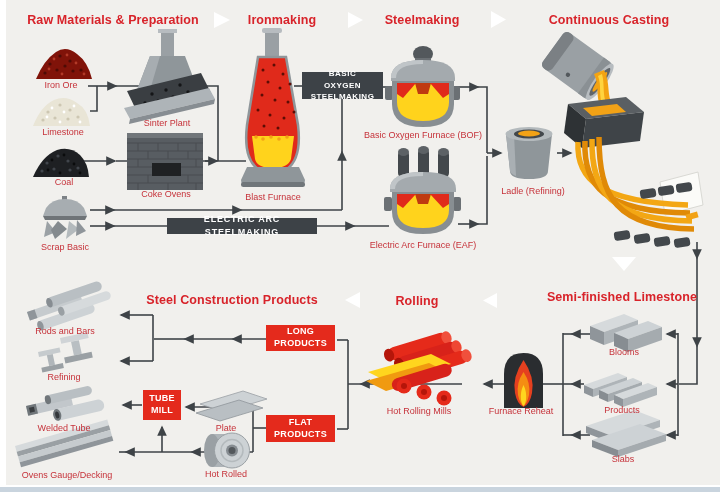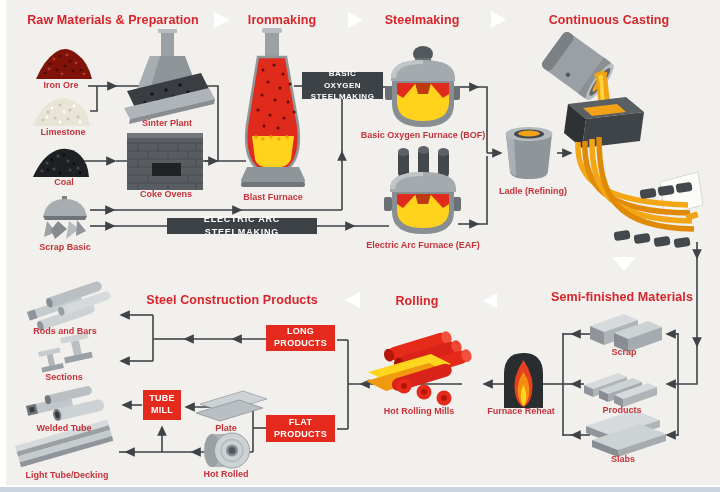--- a/index.html
+++ b/index.html
@@ -2,21 +2,21 @@
 <html style="--background: #f1f0ed; --heading-red: #d8232a; --label-red: #c6323a; --banner-bg: #3d4247; --route-box-red: #e42a1c; --flow-line: #3e4347; --molten-yellow: #ffd31c; --molten-orange: #f2a216;"><head>
 <meta charset="utf-8">
 <style>
   html,body{margin:0;padding:0;background:#ffffff;}
   .stage{position:relative;width:720px;height:492px;background:var(--background,#f1f0ed);overflow:hidden;
          font-family:"Liberation Sans",sans-serif;}
   .edge-left{position:absolute;left:0;top:0;width:6px;height:100%;background:#ffffff;}
   .edge-bottom{position:absolute;left:0;bottom:0;height:5px;width:100%;background:#c9d4de;border-top:2px solid #ffffff;}
   .hdr{position:absolute;transform:translate(-50%,-50%);font-weight:bold;font-size:12.5px;
        color:var(--heading-red,#d8232a);white-space:nowrap;letter-spacing:.1px;}
-  .lbl{position:absolute;transform:translate(-50%,-50%);font-weight:bold;font-size:9px;
+  .lbl{position:absolute;transform:translate(-50%,-50%);font-weight:normal;font-size:9px;
        color:var(--label-red,#c6323a);white-space:nowrap;text-align:right;}
   .banner{position:absolute;background:var(--banner-bg,#3d4247);color:#ffffff;font-weight:bold;font-size:8px;
           line-height:1.45;display:flex;align-items:center;justify-content:center;text-align:center;
           letter-spacing:.5px;box-sizing:border-box;padding:1px 8px;}
   .rbox{position:absolute;background:var(--route-box-red,#e42a1c);color:#ffffff;font-weight:bold;font-size:9px;
         line-height:1.3;display:flex;align-items:center;justify-content:center;text-align:center;
         letter-spacing:.3px;box-sizing:border-box;padding:2px;}
   svg{position:absolute;left:0;top:0;}
 </style>
 </head>
@@ -475,46 +475,46 @@
     <polygon points="592,440 618,450 618,457 592,447" fill="#878d92"></polygon>
   </g>
 </svg>
 
 <div class="hdr" style="left:113px;top:20px">Raw Materials &amp; Preparation</div>
 <div class="hdr" style="left:282px;top:20px">Ironmaking</div>
 <div class="hdr" style="left:422px;top:20px">Steelmaking</div>
 <div class="hdr" style="left:232px;top:300px">Steel Construction Products</div>
 <div class="hdr" style="left:609px;top:20px">Continuous Casting</div>
 <div class="hdr" style="left:417px;top:301px">Rolling</div>
-<div class="hdr" style="left:622px;top:297px">Semi-finished Materials</div>
+<div class="hdr" style="left:622px;top:297px">Semi-finished Limestone</div>
 
 <div class="banner" style="left:302px;top:72px;width:81px;height:27px">BASIC OXYGEN STEELMAKING</div>
 <div class="banner" style="left:167px;top:218px;width:150px;height:16px;font-size:9px;letter-spacing:.8px">ELECTRIC ARC STEELMAKING</div>
 
 <div class="rbox" style="left:266px;top:325px;width:69px;height:26px">LONG PRODUCTS</div>
 <div class="rbox" style="left:266px;top:415px;width:69px;height:27px">FLAT PRODUCTS</div>
 <div class="rbox" style="left:143px;top:390px;width:38px;height:30px">TUBE MILL</div>
 
 <div class="lbl" style="left:61px;top:85px">Iron Ore</div>
 <div class="lbl" style="left:63px;top:132px">Limestone</div>
 <div class="lbl" style="left:64px;top:182px">Coal</div>
 <div class="lbl" style="left:65px;top:247px">Scrap Basic</div>
 <div class="lbl" style="left:167px;top:123px">Sinter Plant</div>
 <div class="lbl" style="left:166px;top:194px">Coke Ovens</div>
 <div class="lbl" style="left:273px;top:197px">Blast Furnace</div>
 <div class="lbl" style="left:423px;top:135px">Basic Oxygen Furnace (BOF)</div>
 <div class="lbl" style="left:423px;top:245px">Electric Arc Furnace (EAF)</div>
 <div class="lbl" style="left:533px;top:191px">Ladle (Refining)</div>
 <div class="lbl" style="left:65px;top:331px">Rods and Bars</div>
-<div class="lbl" style="left:64px;top:377px">Sections</div>
+<div class="lbl" style="left:64px;top:377px">Refining</div>
 <div class="lbl" style="left:64px;top:428px">Welded Tube</div>
-<div class="lbl" style="left:67px;top:475px">Light Tube/Decking</div>
+<div class="lbl" style="left:67px;top:475px">Ovens Gauge/Decking</div>
 <div class="lbl" style="left:226px;top:428px">Plate</div>
 <div class="lbl" style="left:226px;top:474px">Hot Rolled</div>
 <div class="lbl" style="left:419px;top:411px">Hot Rolling Mills</div>
 <div class="lbl" style="left:521px;top:411px">Furnace Reheat</div>
-<div class="lbl" style="left:624px;top:352px">Scrap</div>
+<div class="lbl" style="left:624px;top:352px">Blooms</div>
 <div class="lbl" style="left:622px;top:410px">Products</div>
 <div class="lbl" style="left:623px;top:459px">Slabs</div>
 
 <div class="edge-left"></div>
 <div class="edge-bottom"></div>
 </div>
 
 </body></html>

